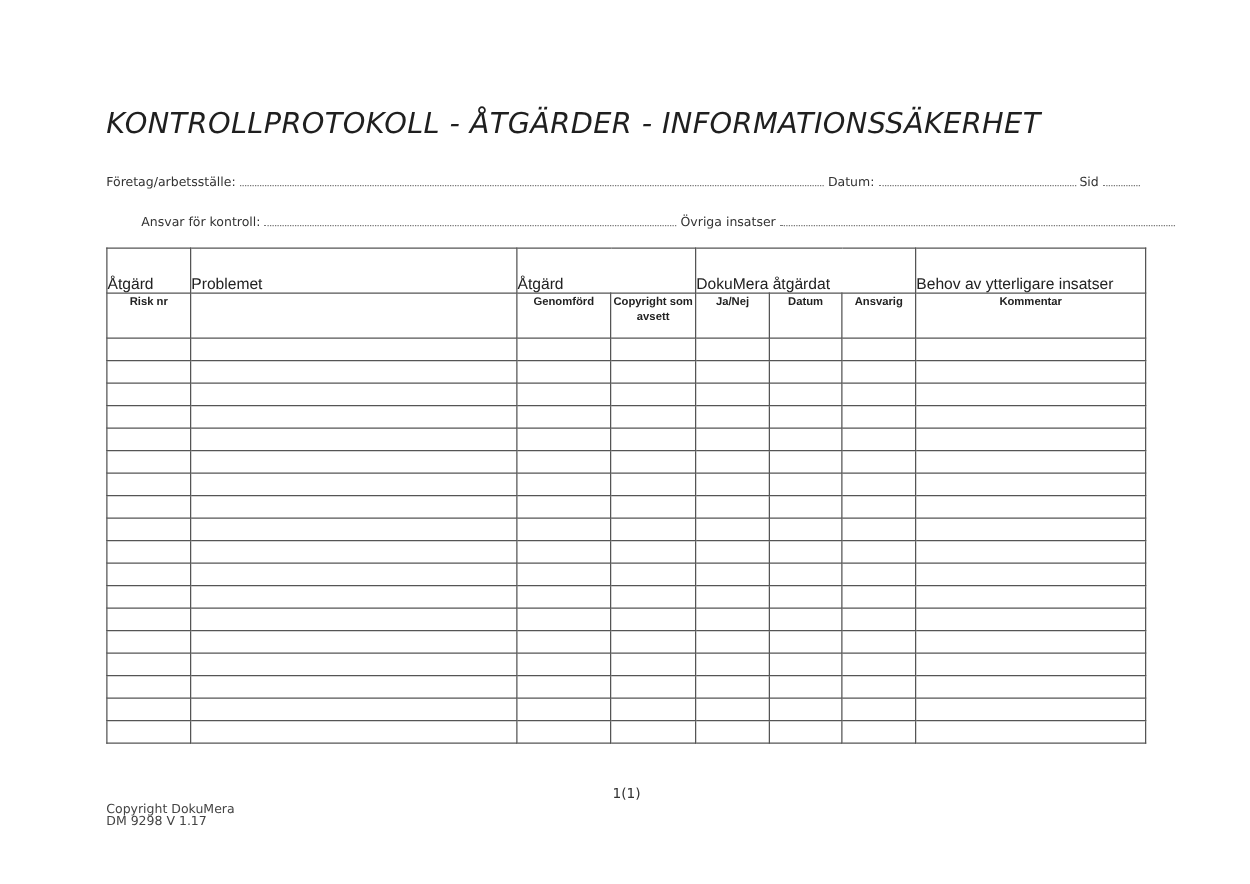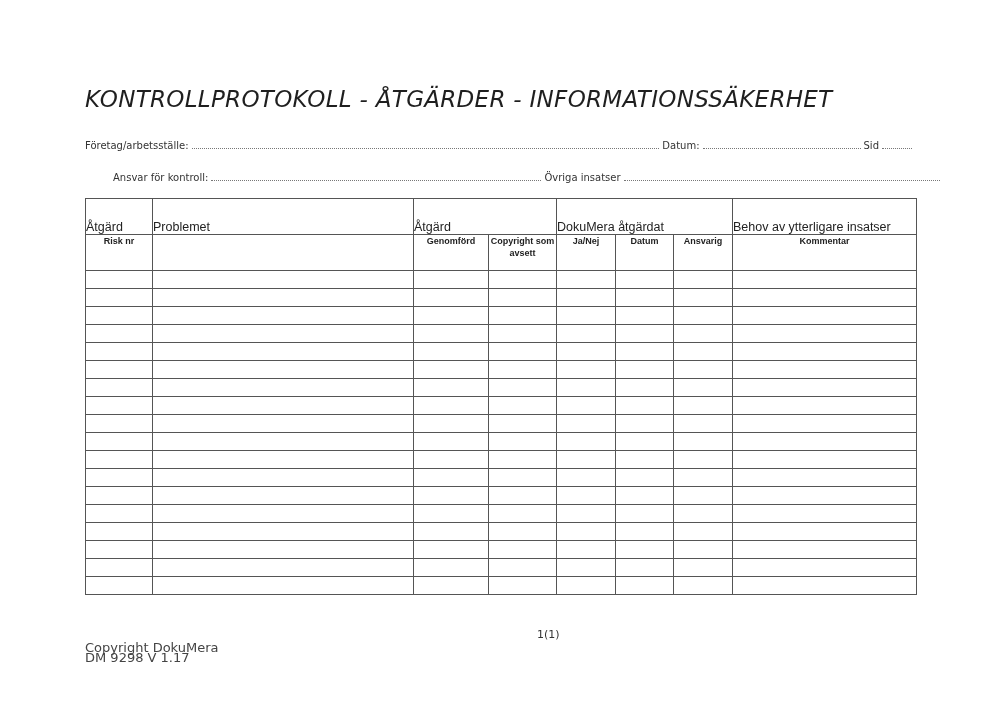--- a/index.html
+++ b/index.html
@@ -16,22 +16,22 @@
   table.grid { position: absolute; left: 85px; top: 198px; border-collapse: collapse;
                table-layout: fixed; width: 831px; }
   table.grid td, table.grid th { border: 1px solid #555; padding: 0; }
   th.group { height: 35px; font-weight: normal; font-size: 12.5px; text-align: left;
              vertical-align: bottom; padding-bottom: 4px; color: #222;
              font-family: "Liberation Sans", sans-serif; }
   th.sub { height: 35px; font-size: 9px; font-weight: bold; vertical-align: top; padding-top: 4px;
            text-align: center; color: #222; line-height: 12px;
            font-family: Liberation Sans, sans-serif; }
   td.cell { height: 17px; }
-  .page-no { position: absolute; left: 490px; top: 628px; font-size: 11px; color: #333; margin-left: 47px; }
-  .copyright { position: absolute; left: 85px; top: 643px; font-size: 13px; color: #444; line-height: 10px; }
+  .page-no { position: absolute; left: 490px; top: 628px; font-size: 11px; color: #333; }
+  .copyright { position: absolute; left: 85px; top: 643px; font-size: 10px; color: #444; line-height: 10px; }
 </style>
 </head>
 <body>
 
 <div class="title">KONTROLLPROTOKOLL -  ÅTGÄRDER - INFORMATIONSSÄKERHET</div>
 
 <div class="field-line line1">
   <span class="lbl">Företag/arbetsställe:</span>
   <span class="dots"></span>
   <span class="lbl">Datum:</span>

